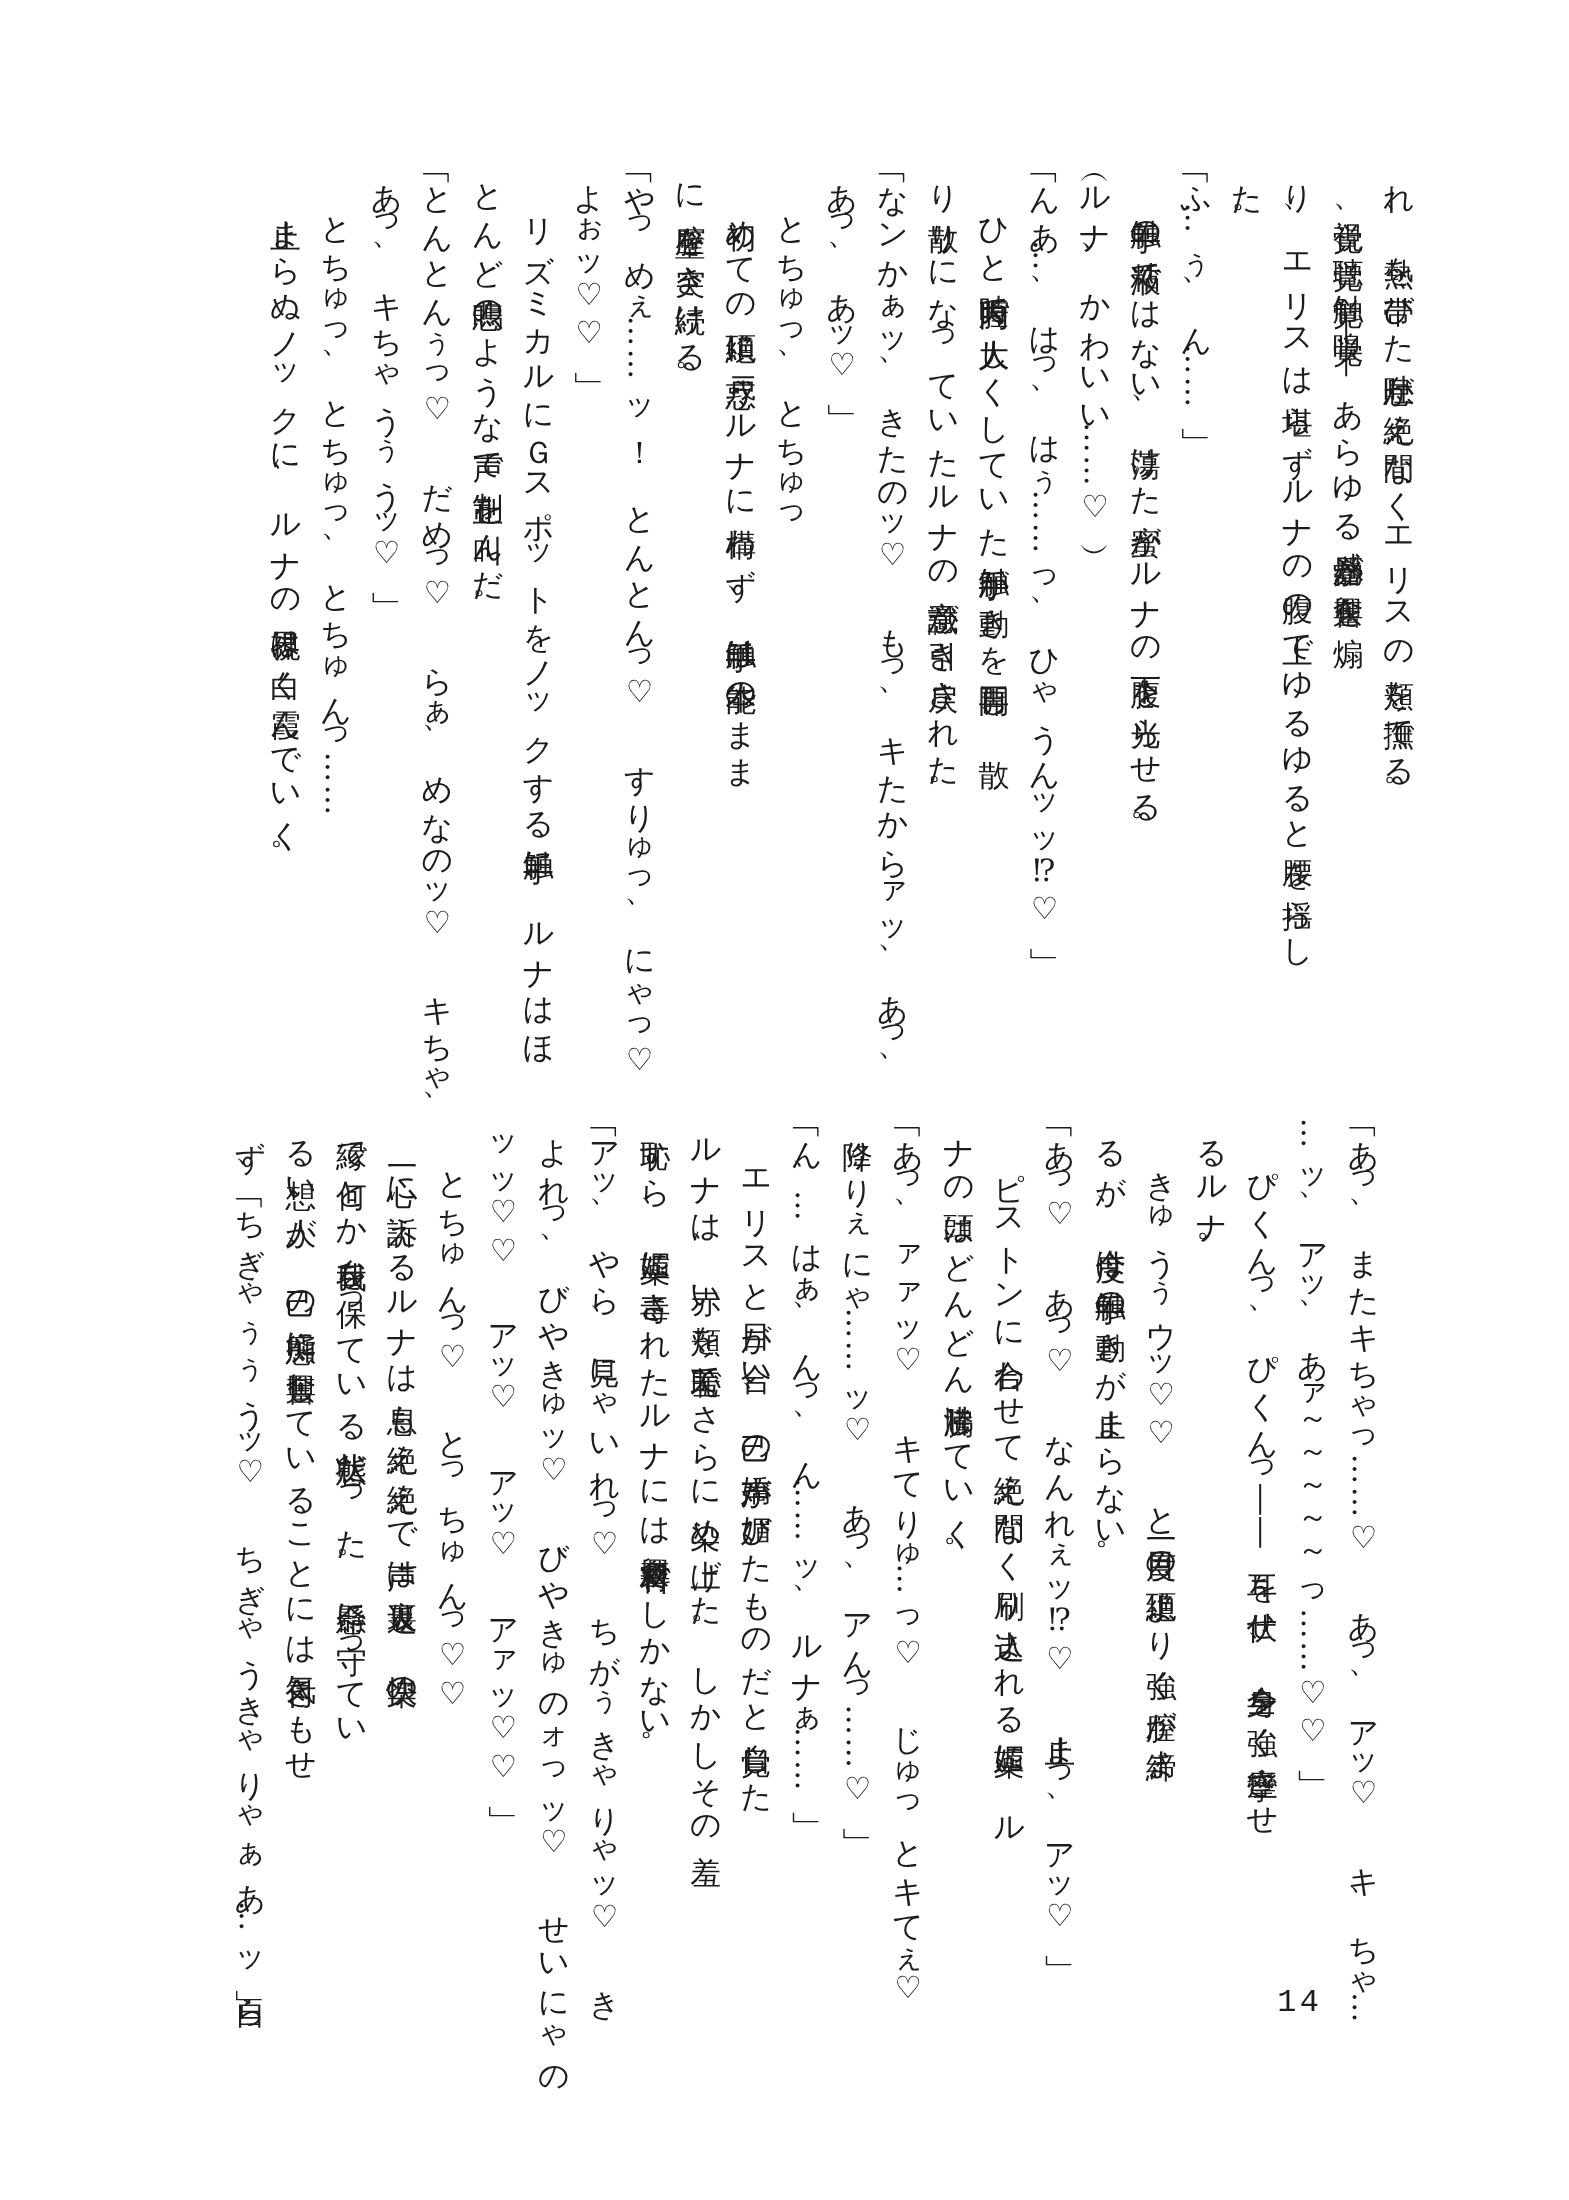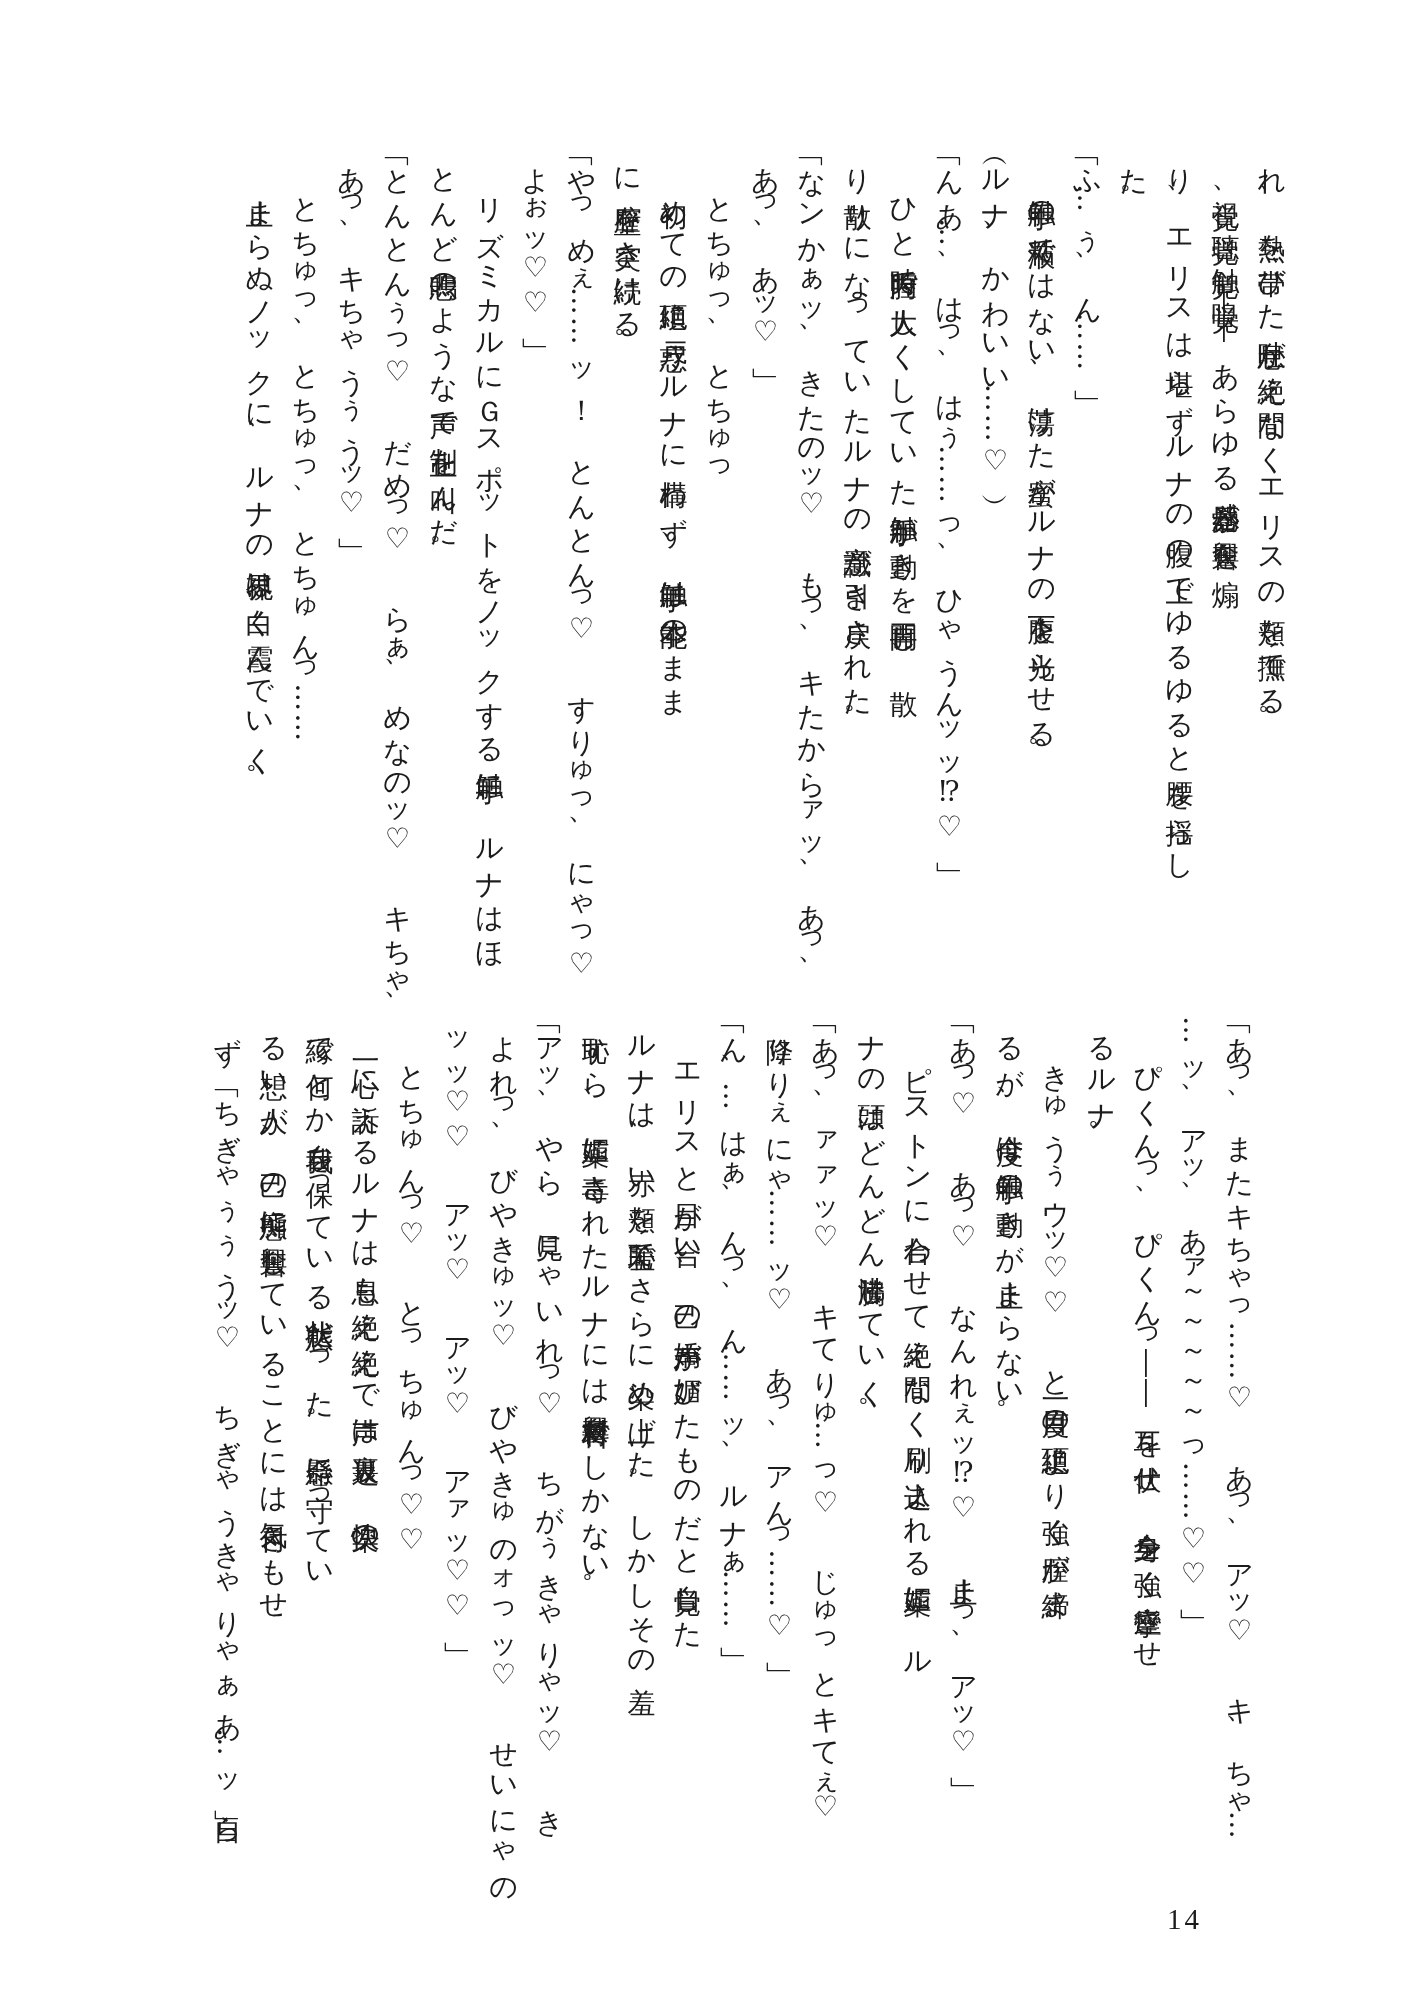--- a/index.html
+++ b/index.html
@@ -21,22 +21,22 @@
   }
   .dan p{
     margin:0;
     white-space:nowrap;
     height:778px;
   }
   .dan-upper{top:148px;right:132px;height:792px}
   .dan-lower{top:1016px;right:164px;height:792px}
   .pagenum{
     position:absolute;
-    top:1903px;right:224px;
-    font-family:Liberation Serif, serif;
+    top:1804px;right:224px;
+    font-family:Liberation Mono, monospace;
     font-size:29px;
     letter-spacing:3px;
     color:#1c1c1c;
   }
 </style>
 </head>
 <body>
 
 <div class="page">
 

